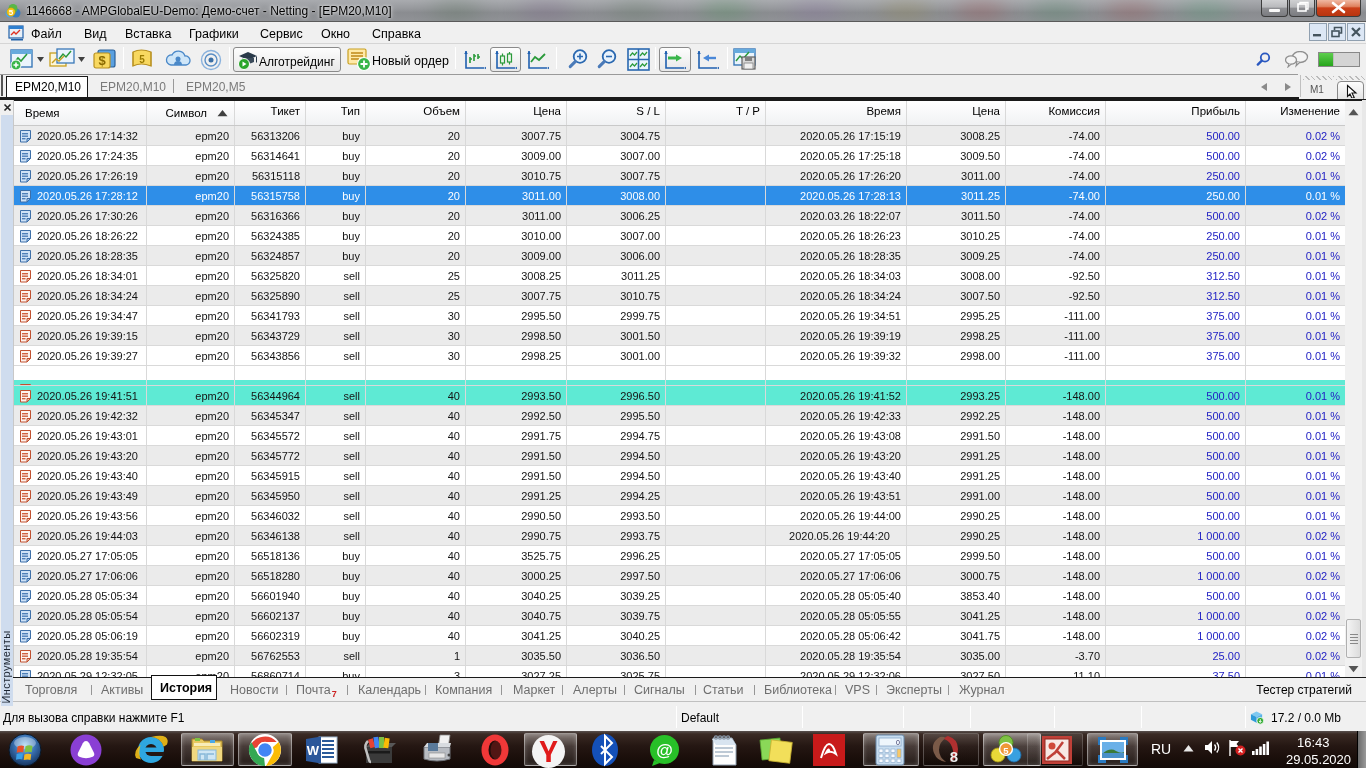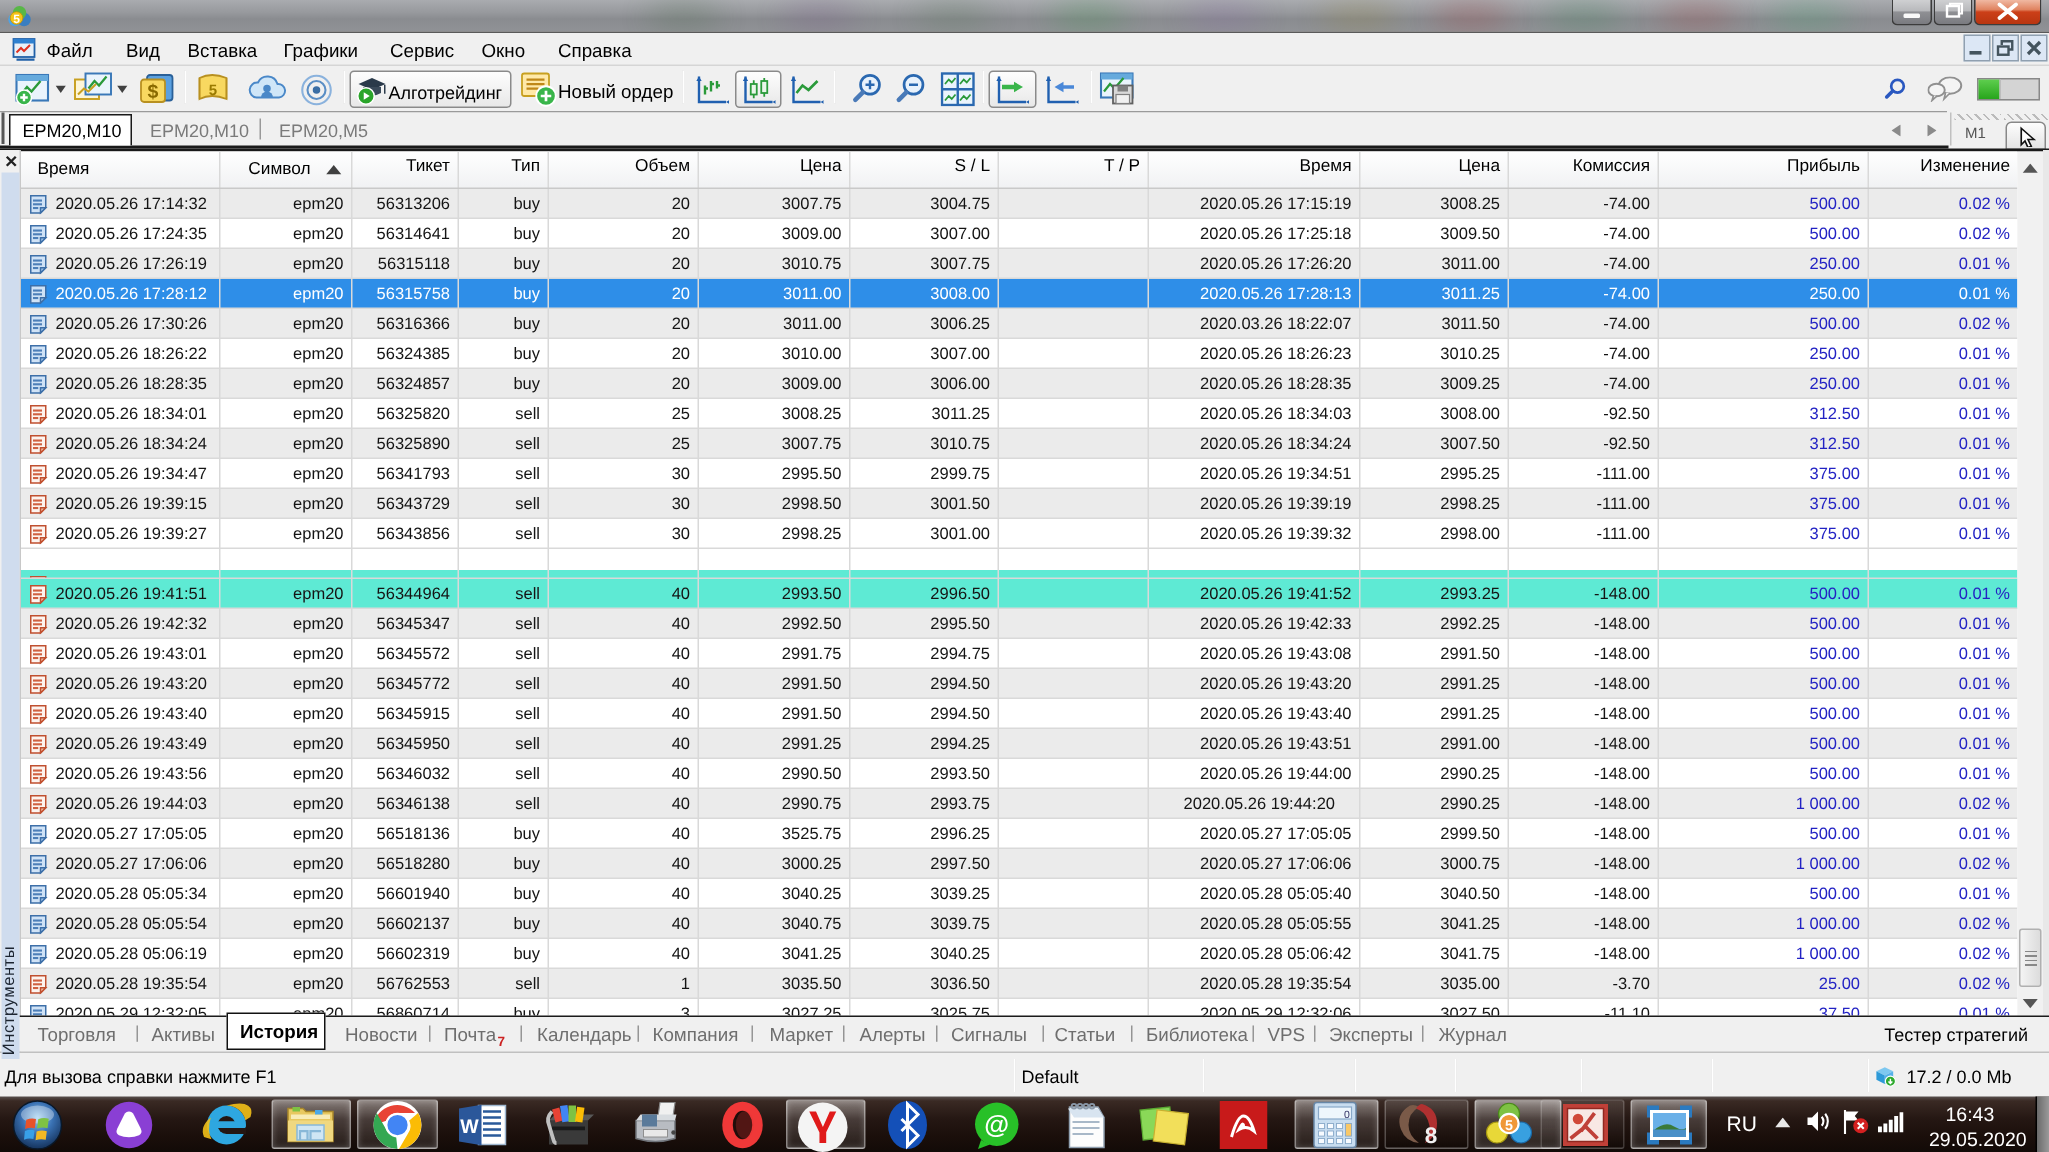--- a/index.html
+++ b/index.html
@@ -101,20 +101,21 @@
   <div class="tspot" style="left:1030px;background:#3a8a5a"></div>
   <div class="tspot" style="left:1105px;background:#aa4040"></div>
   <div class="tspot" style="left:1180px;background:#40aa70"></div>
   <svg style="position:absolute;left:5px;top:3px" width="16" height="16" viewBox="0 0 16 16">
     <circle cx="5" cy="10" r="4.5" fill="#4da3e8"></circle>
       <circle cx="11" cy="10" r="4.5" fill="#3a7ec0"></circle>
     <circle cx="8" cy="5.5" r="4.5" fill="#58b747"></circle>
     <circle cx="6" cy="9" r="4.2" fill="#f4c518" stroke="#c79000" stroke-width="0.5"></circle>
     <text x="6" y="12" font-size="8" font-weight="bold" fill="#fff" text-anchor="middle">5</text>
   </svg>
+  <div id="title-text">1146668 - AMPGlobalEU-Demo: Демо-счет - Netting - [EPM20,M10]</div>
   <div class="capbtn" id="btn-min"><svg width="25" height="15" viewBox="0 0 25 15">
         <rect x="7" y="9" width="11" height="3" rx="1" fill="#fff" opacity="0.95"></rect>
       </svg></div>
   <div class="capbtn" id="btn-max"><svg width="24" height="15" viewBox="0 0 24 15">
         <rect x="8" y="4" width="8" height="7" fill="none" stroke="#fff" stroke-width="1.6"></rect>
         <path d="M10 4 v-1.5 h8 v6.5 h-2" fill="none" stroke="#fff" stroke-width="1.4"></path>
       </svg></div>
   <div class="capbtn" id="btn-close"><svg width="43" height="15" viewBox="0 0 43 15">
         <path d="M16 3 L27 12 M27 3 L16 12" stroke="#fff" stroke-width="2.6" stroke-linecap="round"></path>
       </svg></div>
@@ -842,21 +843,21 @@
         <rect class="p3" x="3" y="9" width="3.5" height="1.4"></rect>
       </svg>
       <div class="c " style="left:146px;width:83px">epm20</div>
       <div class="c " style="left:234px;width:66px">56601940</div>
       <div class="c " style="left:305px;width:55px">buy</div>
       <div class="c " style="left:365px;width:95px">40</div>
       <div class="c " style="left:465px;width:96px">3040.25</div>
       <div class="c " style="left:566px;width:94px">3039.25</div>
       <div class="c " style="left:665px;width:95px"></div>
       <div class="c " style="left:765px;width:136px">2020.05.28 05:05:40</div>
-      <div class="c " style="left:906px;width:94px">3040.50</div>
+      <div class="c " style="left:906px;width:94px">3853.40</div>
       <div class="c " style="left:1005px;width:95px">-148.00</div>
       <div class="c blu" style="left:1105px;width:135px">500.00</div>
       <div class="c blu" style="left:1245px;width:95px">0.01 %</div>
     </div>
 <div class="row " style="top:505px;height:20px;background:#ebebeb">
       <div class="tm" style="left:37px">2020.05.28 05:05:54</div>
       <svg class="dic icb" style="left:19px" viewBox="0 0 13 14">
         <path class="p1" d="M1.5 1.5 h10 v8 l-3.5 3.5 h-6.5 z"></path>
         <path class="p2" d="M11.5 9.5 l-3.5 3.5 v-3.5 z"></path>
         <rect class="p3" x="3" y="4" width="6" height="1.4"></rect>

